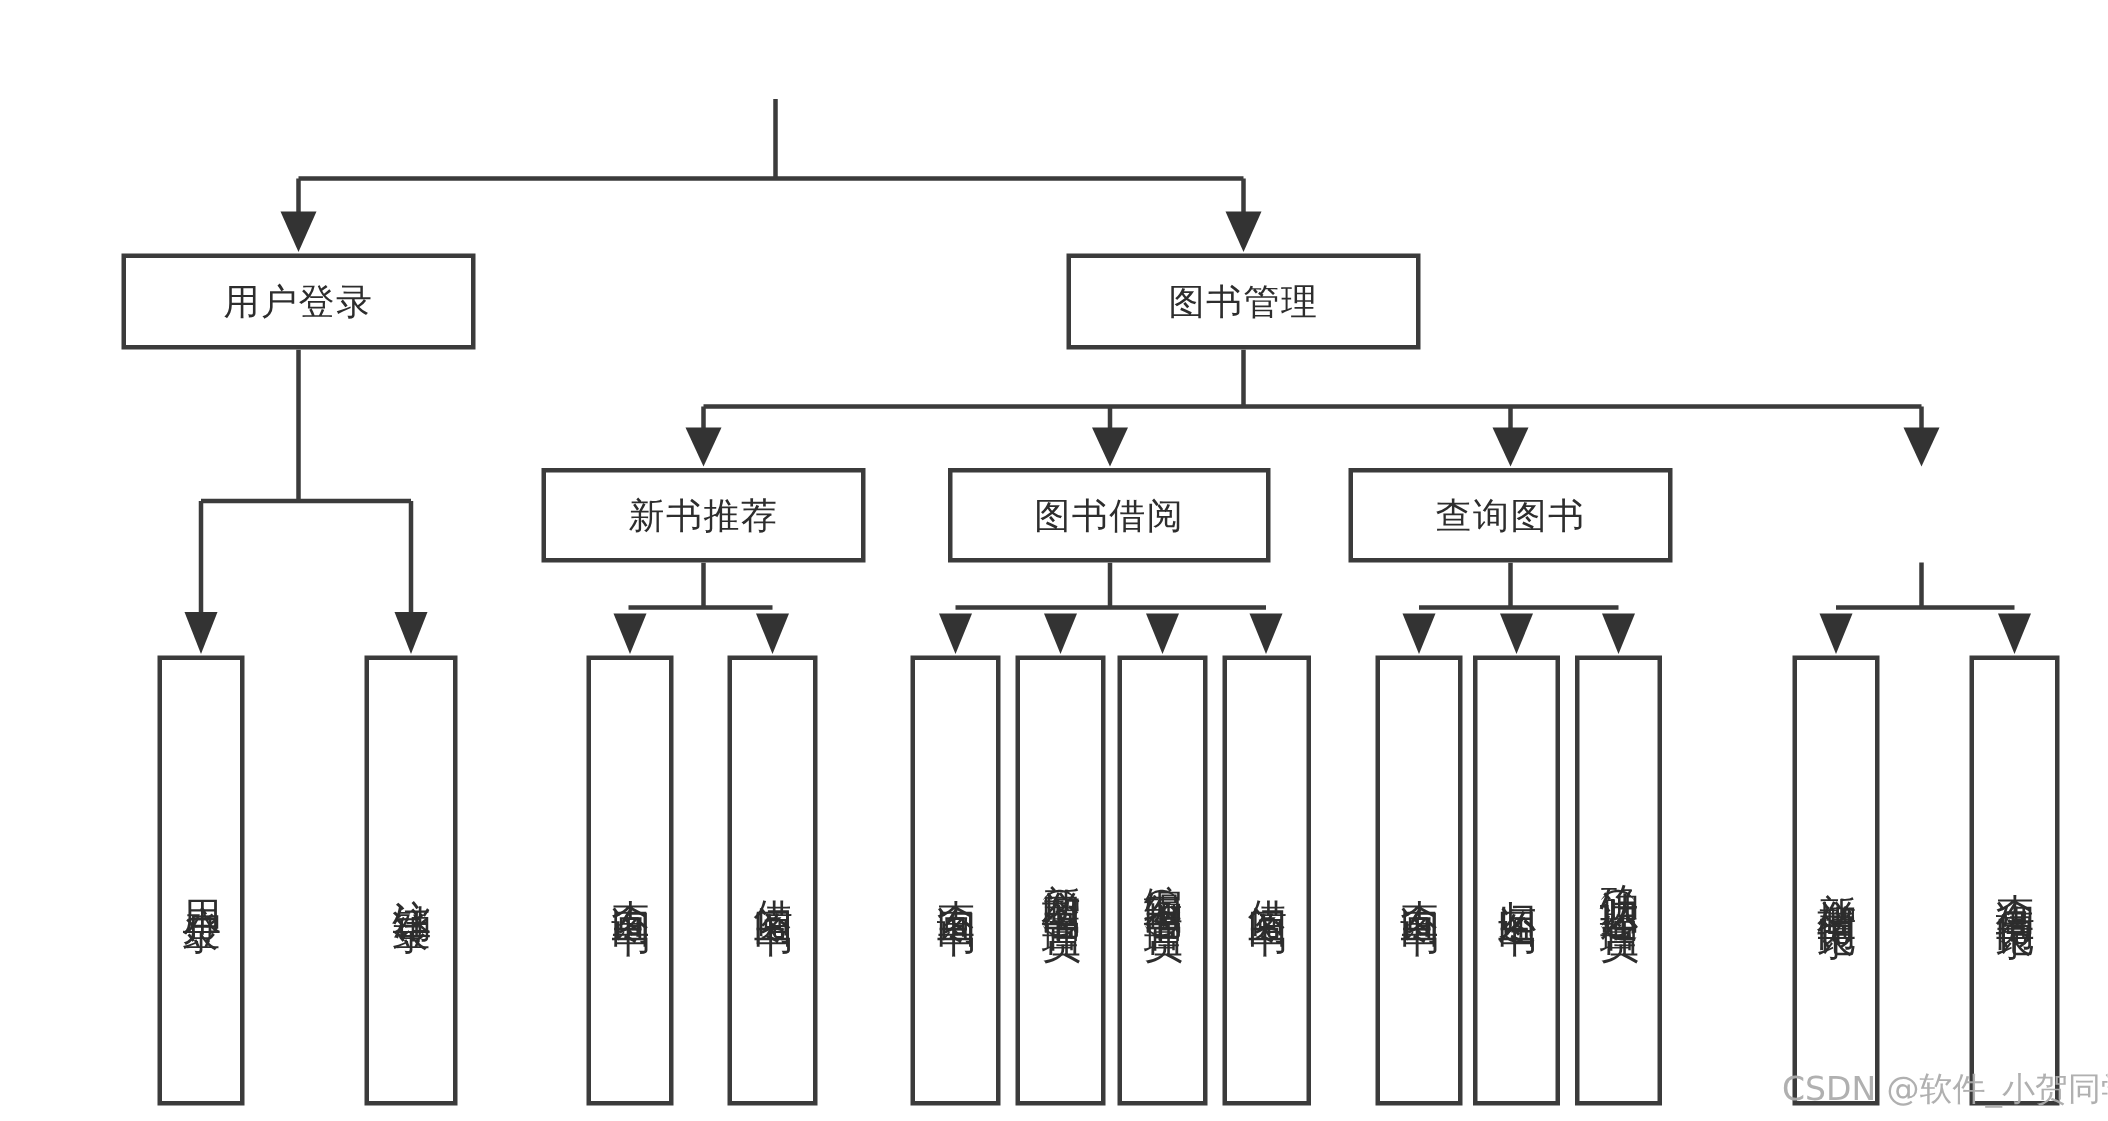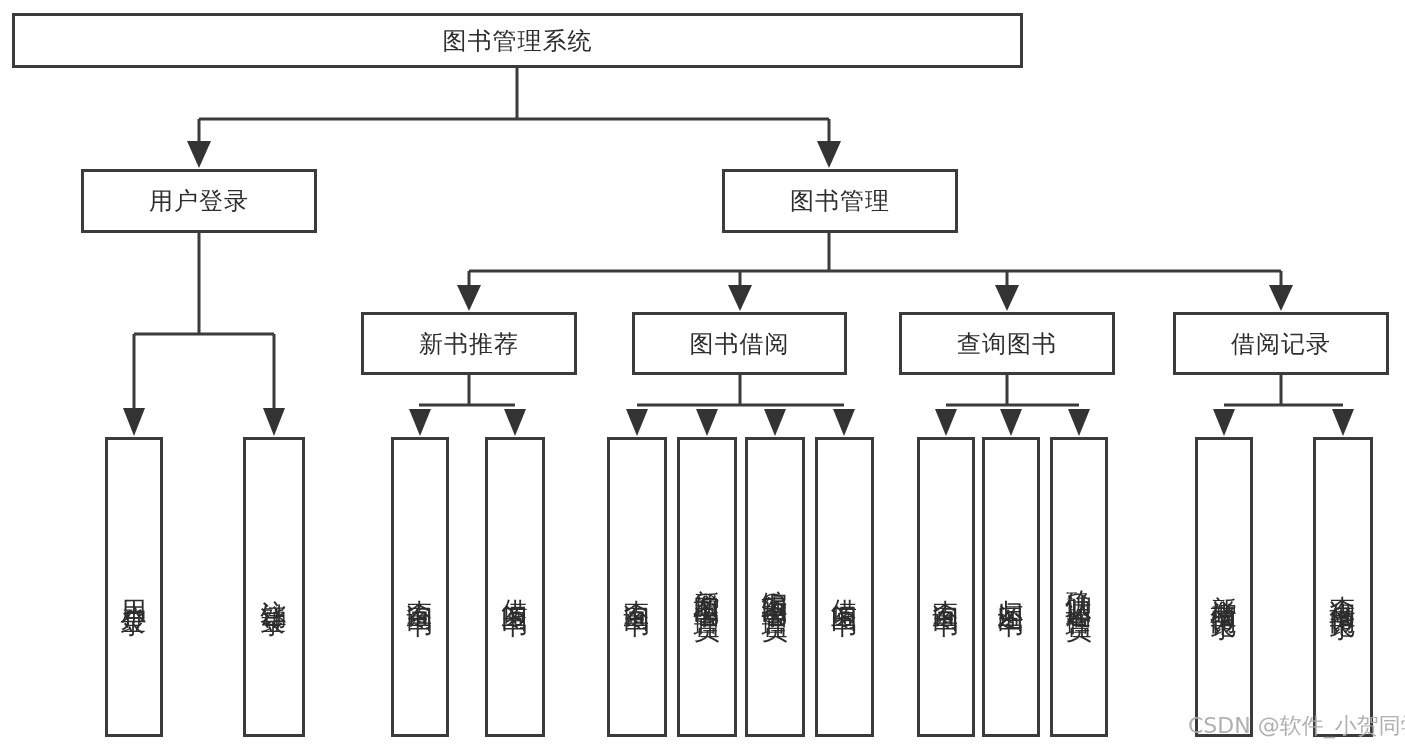--- a/index.html
+++ b/index.html
@@ -52,29 +52,27 @@
       <path class="arrowhead" d="M775 436 L764 409 L786 409 Z"></path>
       <path class="arrowhead" d="M844 436 L833 409 L855 409 Z"></path>
       <path class="arrowhead" d="M946 436 L935 409 L957 409 Z"></path>
       <path class="arrowhead" d="M1011 436 L1000 409 L1022 409 Z"></path>
       <path class="arrowhead" d="M1079 436 L1068 409 L1090 409 Z"></path>
       <path class="arrowhead" d="M1224 436 L1213 409 L1235 409 Z"></path>
       <path class="arrowhead" d="M1343 436 L1332 409 L1354 409 Z"></path>
     </g>
   </svg>
 
-  <div class="hbox root">图书管理系统</div>
 
   <div class="hbox l2" style="left:81px;width:236px;">用户登录</div>
-  <div class="hbox l2" style="left:711px;width:236px;margin-left:11px;">图书管理</div>
+  <div class="hbox l2" style="left:711px;width:236px;">图书管理</div>
 
   <div class="hbox l3" style="left:361px;width:216px;">新书推荐</div>
   <div class="hbox l3" style="left:632px;width:215px;">图书借阅</div>
   <div class="hbox l3" style="left:899px;width:216px;">查询图书</div>
-  <div class="hbox l3" style="left:1173px;width:216px;">借阅记录</div>
 
   <div class="vbox" style="left:105px;width:58px;">
     <span>用户登录</span>
   </div>
   <div class="vbox" style="left:243px;width:62px;">
     <span>注销登录</span>
   </div>
 
   <div class="vbox" style="left:391px;width:58px;">
     <span>查询图书</span>

